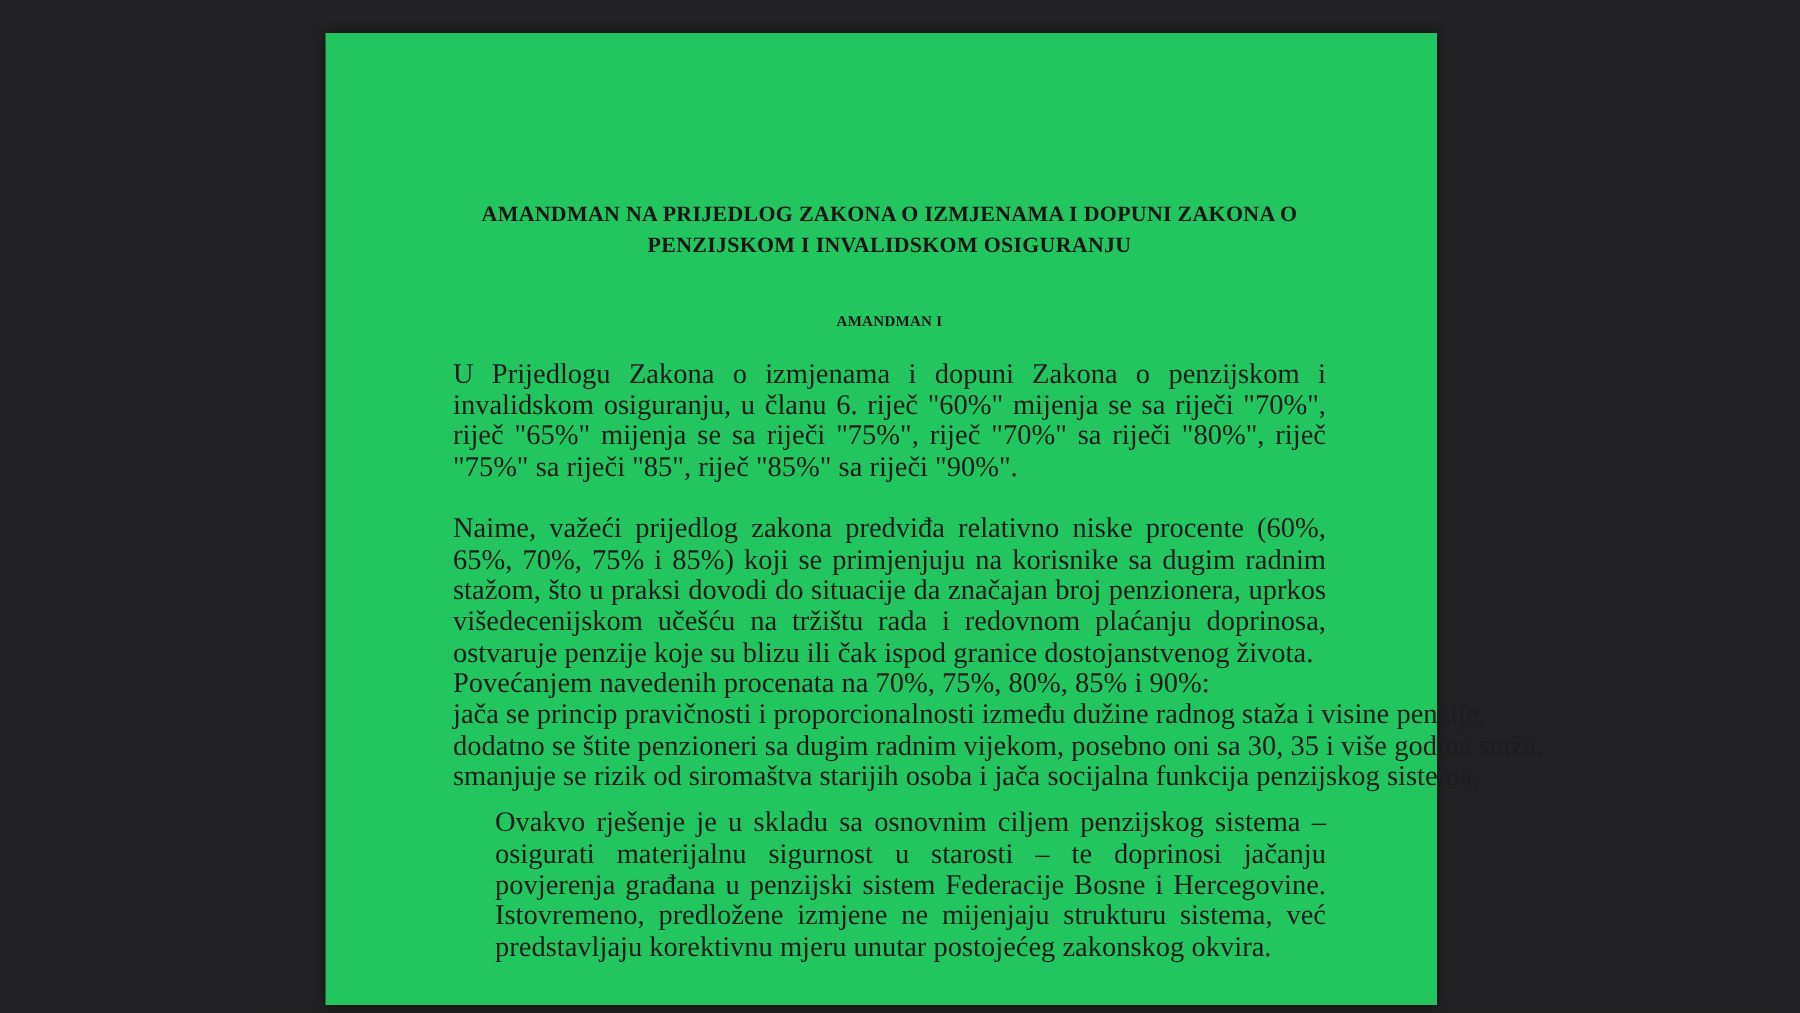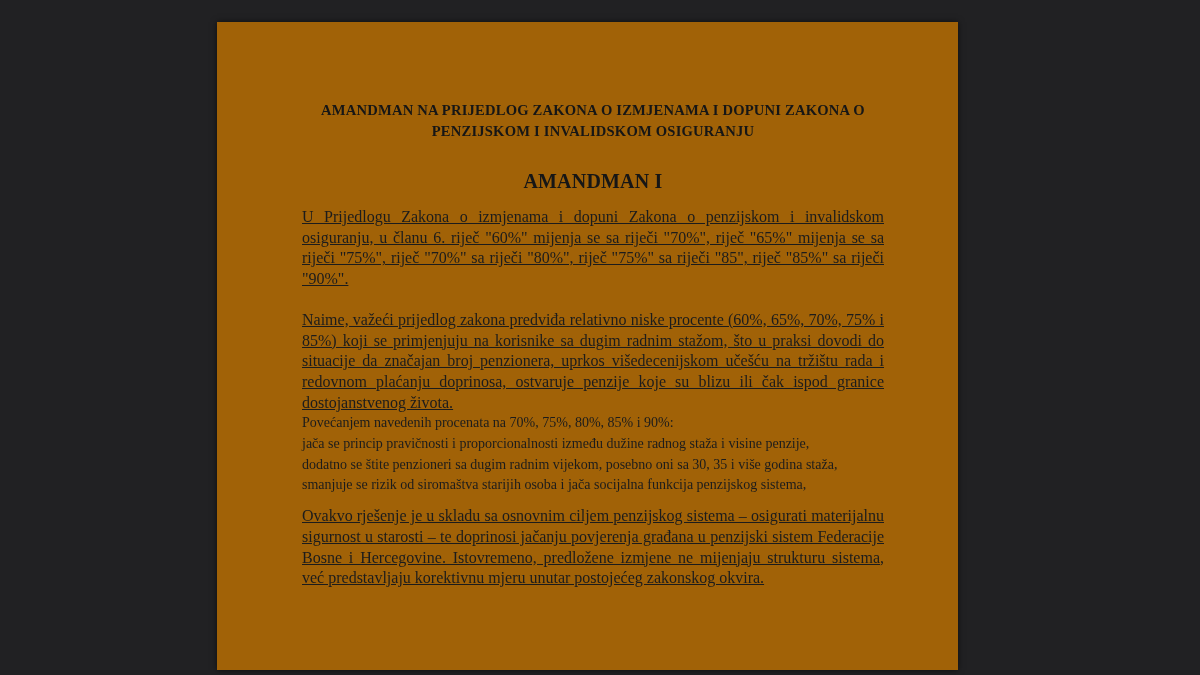--- a/index.html
+++ b/index.html
@@ -11,56 +11,55 @@
   }
   .stage {
     position: relative;
     width: 1200px; height: 675px;
     background: #212123;
   }
   .paper {
     position: absolute;
     left: 217px; top: 22px;
     width: 741px; height: 648px;
-    background: #a16207;
+    background: #22c55e;
     color: #1c1c1c;
-    padding: 78px 74px 0 85px;
+    padding: 111px 74px 0 85px;
     box-shadow: 0 0 6px rgba(0,0,0,0.6);
   }
   .doc-title {
     text-align: center;
     font-weight: bold;
     font-size: 14.6px;
     line-height: 21px;
     letter-spacing: 0.2px;
     color: #161616;
   }
   .section-heading {
     text-align: center;
     font-weight: bold;
-    font-size: 20px;
+    font-size: 10px;
     line-height: 15px;
     letter-spacing: 0.2px;
     color: #161616;
   }
   .h-amandman   { margin-top: 32px; }
   .h-obrazlozenje { margin-top: 11px; }
   .body-par {
-    font-size: 16px;
+    font-size: 19px;
     line-height: 20.7px;
     text-align: justify;
     color: #1c1c1c;
-    text-decoration: underline;
   }
   .p1 { margin-top: 18px; }
   .p2 { margin-top: 17px; }
   .p3 { margin-top: 20px; }
-  .p4 { margin-top: 10px; }
+  .p4 { margin-top: 10px; margin-left: 28px; }
   .line-block {
-    font-size: 14px;
+    font-size: 19px;
     line-height: 20.7px;
     text-align: left;
     color: #1c1c1c;
   }
   .line-block div { white-space: nowrap; }
   .scan { filter: blur(0.25px); }
 </style>
 </head>
 <body>
 

